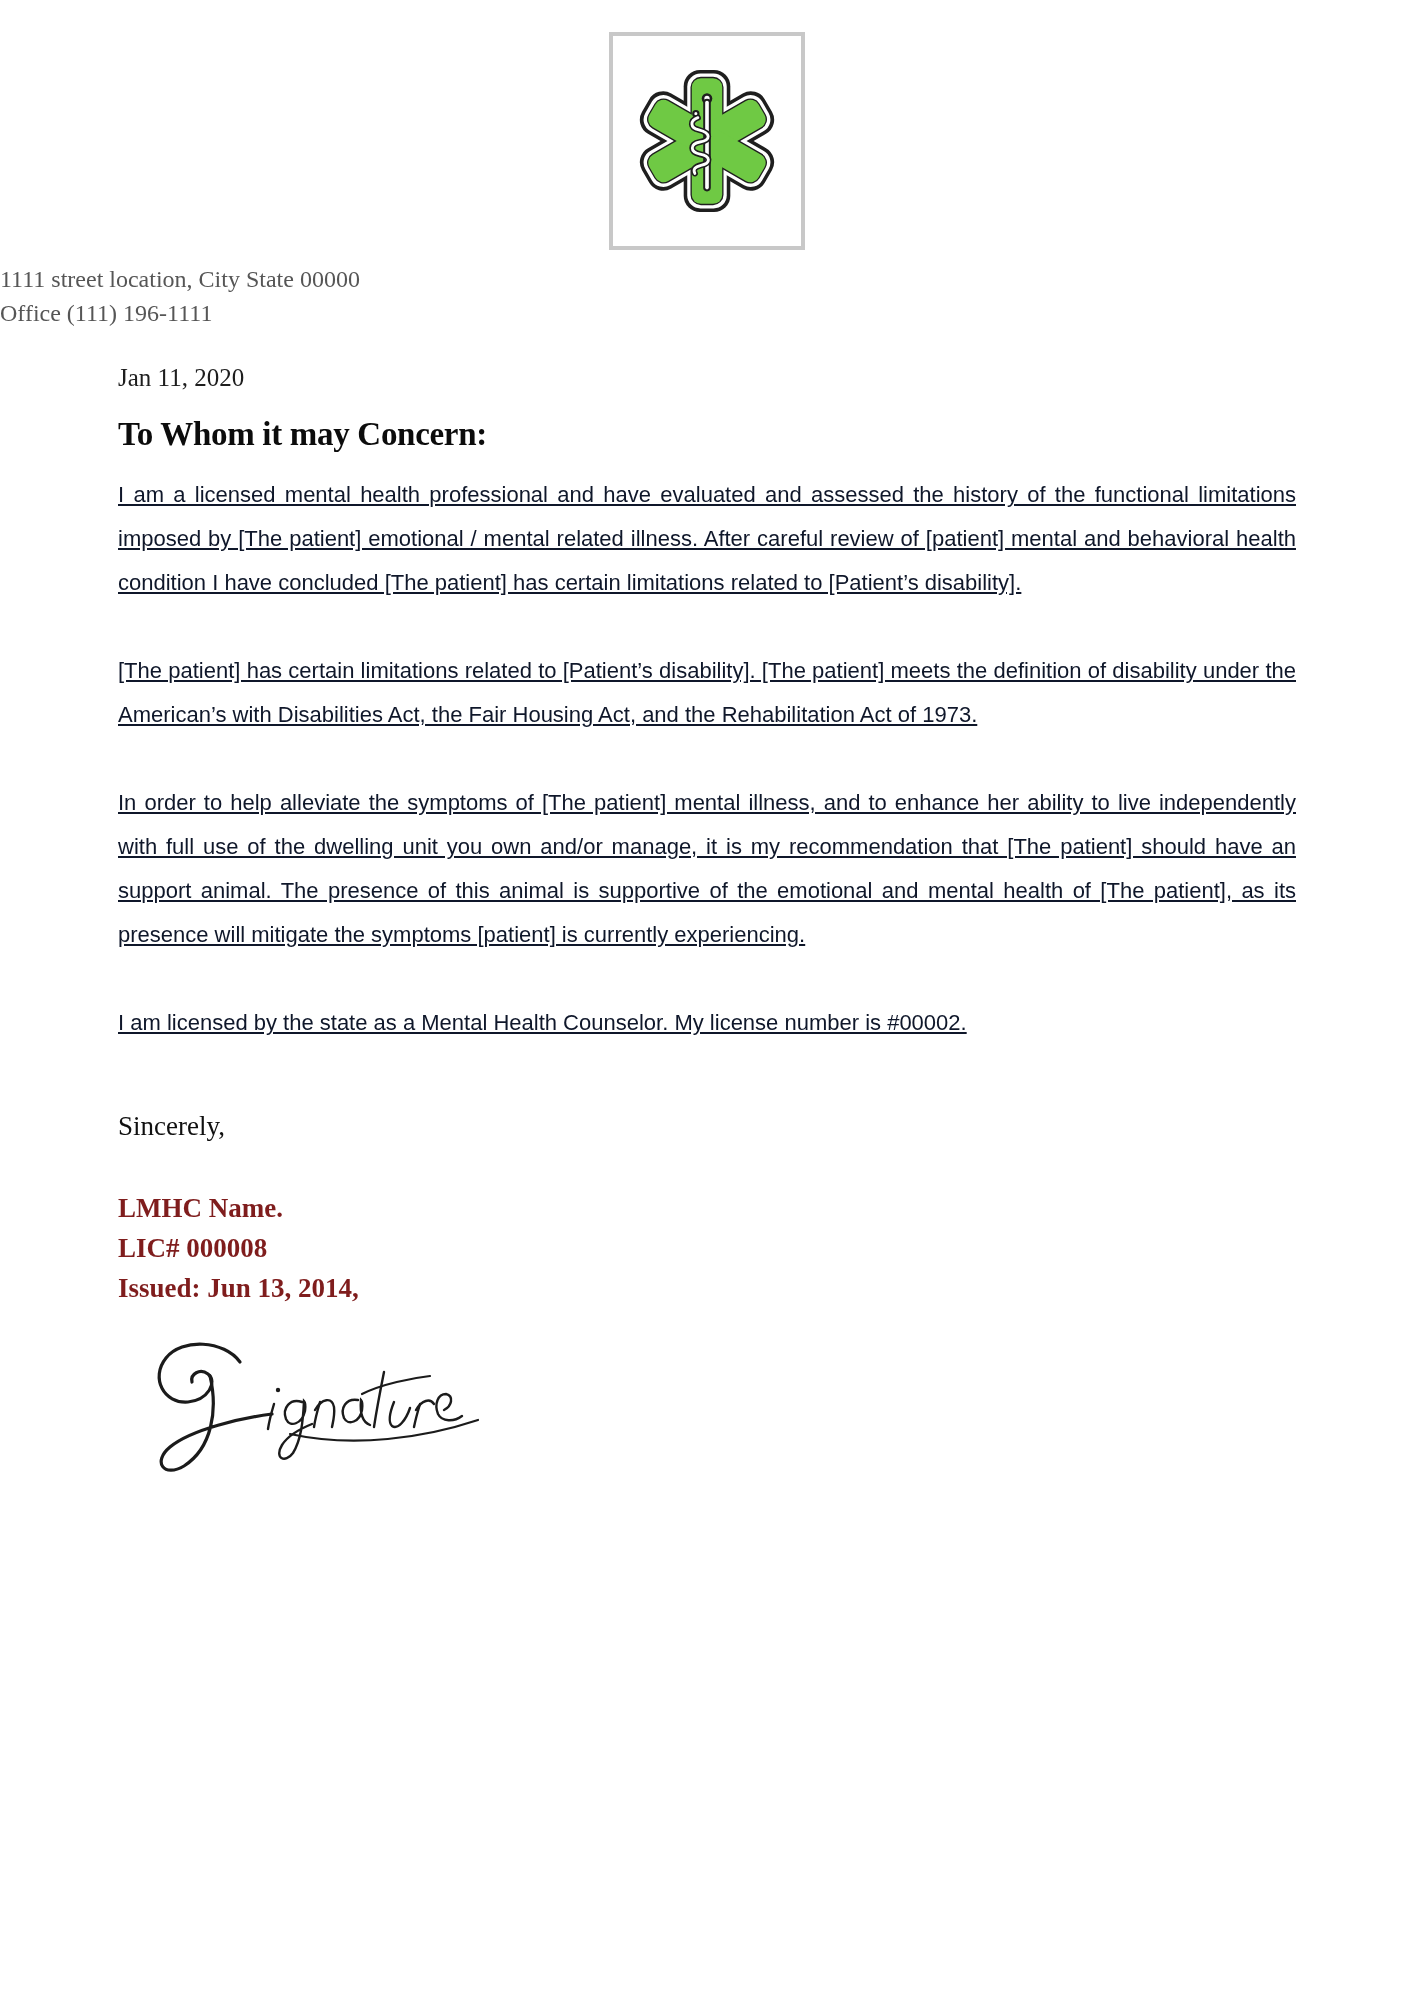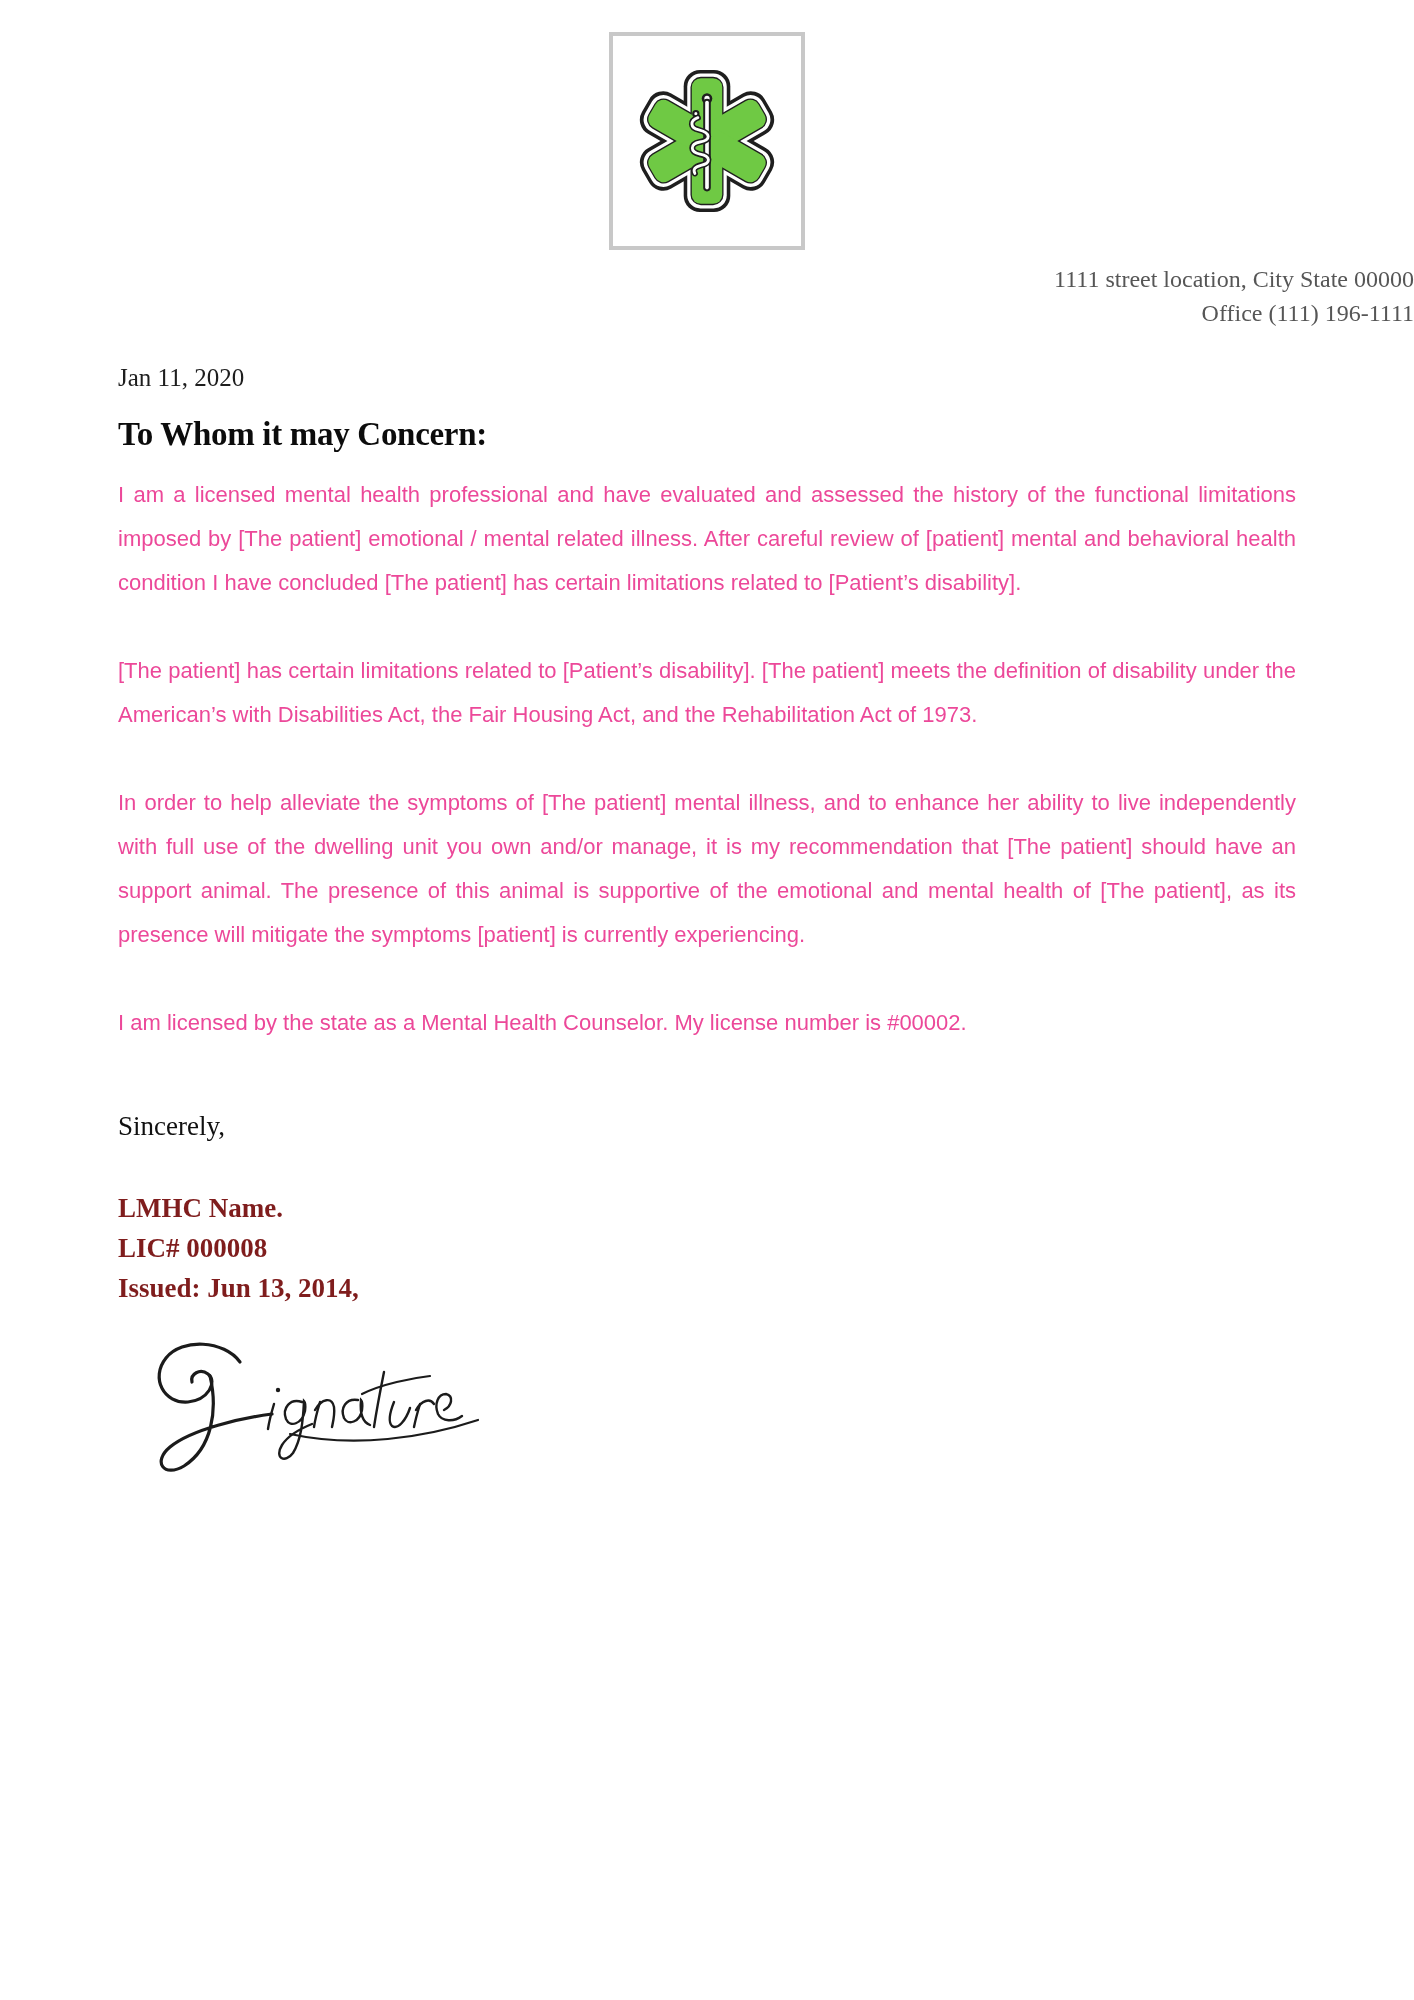--- a/index.html
+++ b/index.html
@@ -2,42 +2,42 @@
 <html><head>
 <meta charset="utf-8">
 <style>
   html,body { margin:0; padding:0; background:#ffffff; }
   .page {
     position:relative; width:1414px; height:2000px; margin:0 auto;
     background:#ffffff; overflow:hidden;
     font-family:"Liberation Serif", serif;
   }
   
-  .header { padding-top:32px; text-align:right; }
+  .header { padding-top:32px; text-align:left; }
   .logo-box {
     box-sizing:border-box; width:196px; height:218px; margin:0 auto;
     border:4px solid #c8c8c8; background:#ffffff;
     display:flex; align-items:center; justify-content:center;
   }
   .address {
     margin-top:12px; color:#565656; font-size:24px; line-height:34px;
     font-family:"Liberation Serif", serif;
   }
   
   .letter { padding:0 118px; }
   .date { margin-top:34px; font-size:25px; color:#1e1e1e; }
   .salutation {
     margin-top:24px; font-size:33px; font-weight:bold; color:#0c0c0c;
     letter-spacing:-0.3px;
   }
   .body-text { margin-top:20px; }
   .body-text p {
     margin:0 0 44px 0; text-align:justify;
     font-family:"Liberation Sans", sans-serif;
-    font-size:22px; line-height:44px; color:#ec4899;
+    font-size:22px; line-height:44px; color:#0f172a;text-decoration:underline;
   }
   .closing {
     margin-top:66px; font-size:27px; font-weight:normal; color:#101010;
   }
   .signer { margin-top:46px; font-size:27px; font-weight:bold; color:#7f1d1d; line-height:40px; }
   .signature-wrap { margin-top:24px; margin-left:6px; }
 </style>
 </head>
 <body>
 

